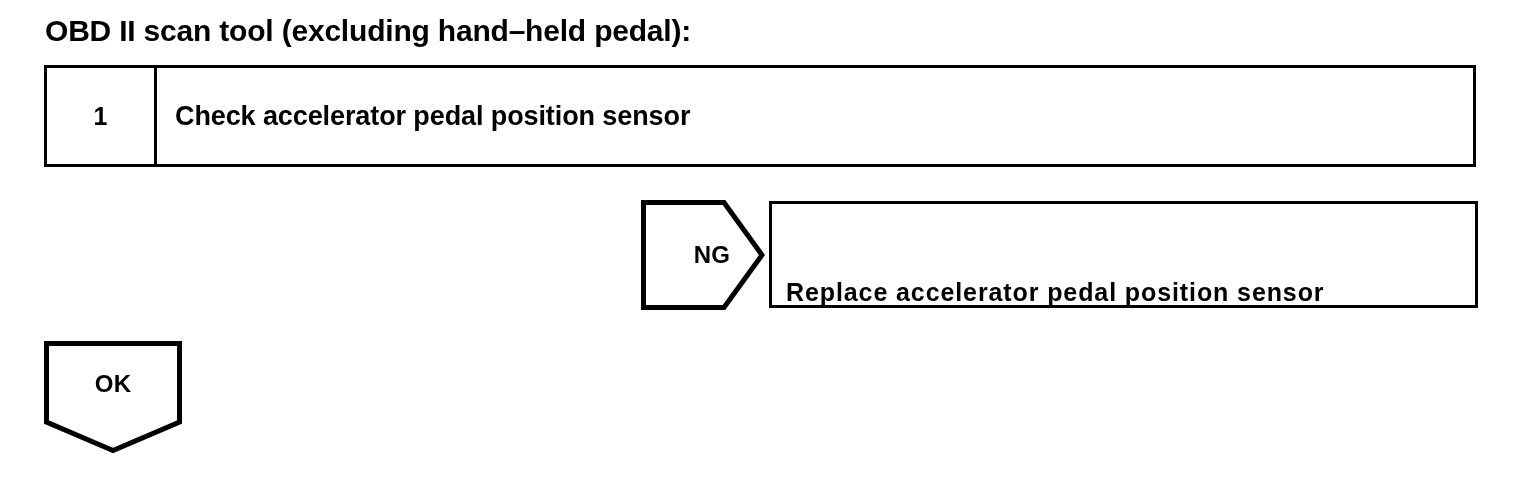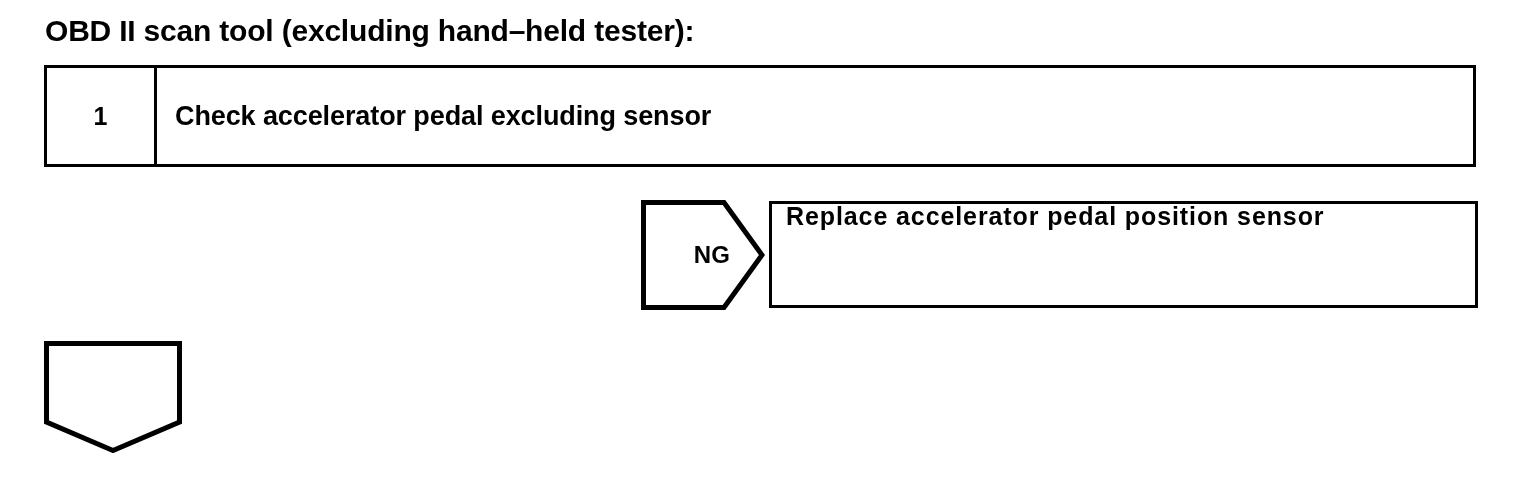--- a/index.html
+++ b/index.html
@@ -110,21 +110,21 @@
   .result-box {
     position: absolute;
     left: 769px;
     top: 201px;
     width: 709px;
     height: 107px;
     box-sizing: border-box;
     border: 3px solid #000;
     background: #fff;
     display: flex;
-    align-items: flex-start;
+    align-items: flex-end;
     padding-left: 14px;
   }
   .result-text {
     font-size: 25px;
     font-weight: bold;
     letter-spacing: 0.9px;
     white-space: nowrap;
     line-height: 1;
   }
 
@@ -154,41 +154,42 @@
     font-weight: bold;
     letter-spacing: 0.3px;
     pointer-events: none;
   }
 </style>
 </head>
 <body>
 
 <div id="canvas">
 
-  <div class="heading">OBD II scan tool (excluding hand–held tester):</div>
+  <div class="heading">OBD II scan tool (excluding hand–held pedal):</div>
 
   <div class="step-row">
     <div class="step-number-cell">
       <span class="step-number">1</span>
     </div>
     <div class="step-text-cell">
-      <span class="step-text">Check accelerator pedal excluding sensor</span>
+      <span class="step-text">Check accelerator pedal position sensor</span>
     </div>
   </div>
 
   <div class="ng-shape">
     <svg viewBox="0 0 124 110" xmlns="http://www.w3.org/2000/svg">
       <polygon points="2.5,2.5 83,2.5 121,55 83,107.5 2.5,107.5" fill="#ffffff" stroke="#000000" stroke-width="5" stroke-linejoin="miter"></polygon>
     </svg>
   </div>
   <div class="ng-label">NG</div>
 
   <div class="result-box">
     <span class="result-text">Replace accelerator pedal position sensor</span>
   </div>
 
   <div class="ok-shape">
     <svg viewBox="0 0 138 112" xmlns="http://www.w3.org/2000/svg">
       <polygon points="2.5,2.5 135.5,2.5 135.5,81 69,109.5 2.5,81" fill="#ffffff" stroke="#000000" stroke-width="5" stroke-linejoin="miter"></polygon>
     </svg>
   </div>
+  <div class="ok-label">OK</div>
 
 </div>
 
 </body></html>

